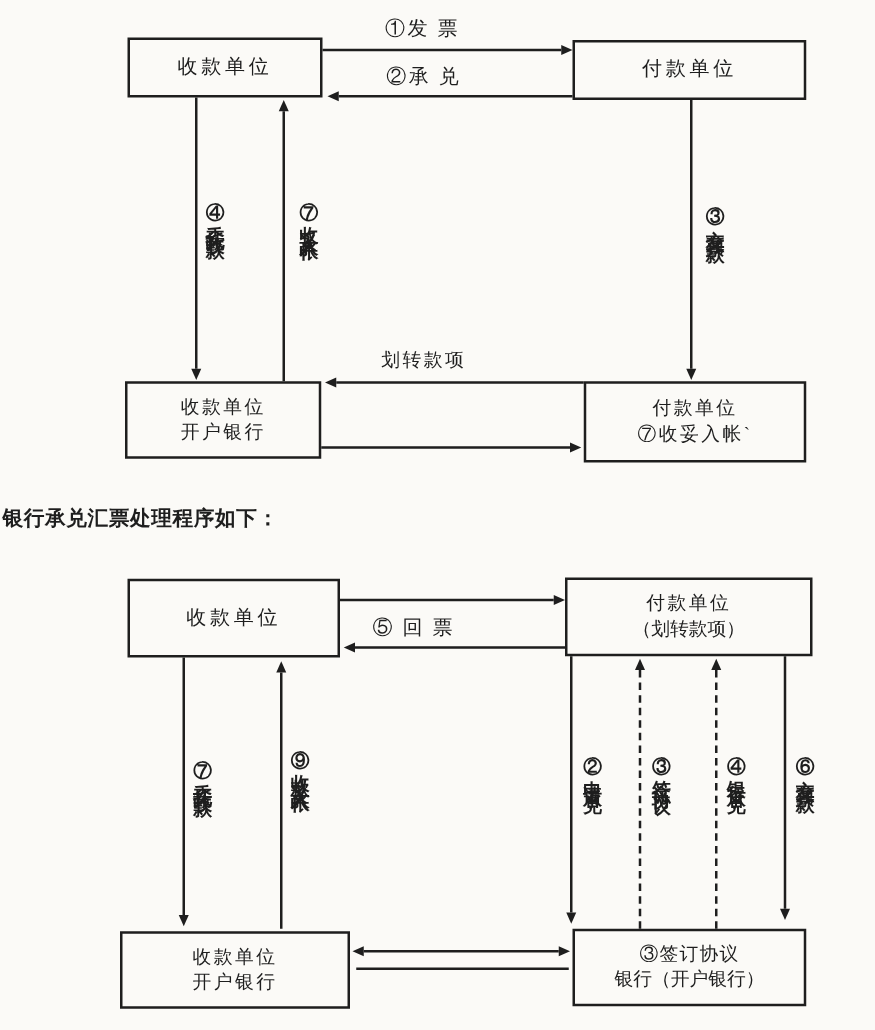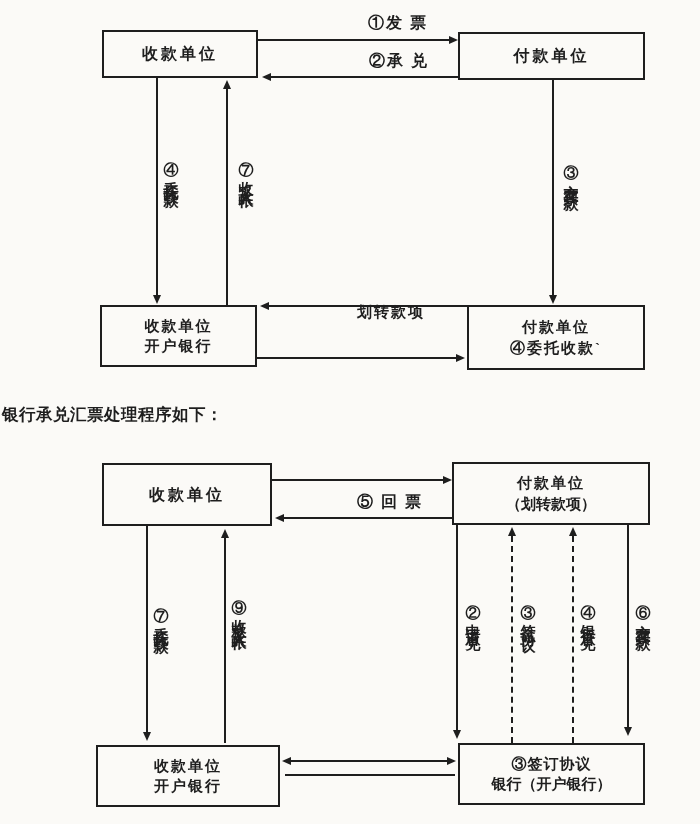--- a/index.html
+++ b/index.html
@@ -5,34 +5,34 @@
   :root { --ink:#1e1e1e; --paper:#fbfaf7; }
   html,body { margin:0; padding:0; background:#fbfaf7; }
   .page {
     position:relative; width:700px; height:824px; overflow:hidden;
     background:var(--paper); color:var(--ink);
     font-family:"Liberation Serif","DejaVu Serif",serif;
   }
   .box {
     position:absolute; border:2px solid var(--ink);
     display:flex; flex-direction:column; align-items:center; justify-content:center;
-    text-align:center; font-weight:700; box-sizing:border-box;
+    text-align:center; font-weight:400; box-sizing:border-box;
   }
   .box .bl { font-size:16px; letter-spacing:3px; line-height:1.35; white-space:nowrap; }
   .box .bl.small { font-size:15px; letter-spacing:2px; }
   .lineh { position:absolute; height:0; border-top:2px solid var(--ink); }
   .linev { position:absolute; width:0; border-left:2px solid var(--ink); }
   .linev.dashed { border-left-style:dashed; }
   .ah { position:absolute; width:0; height:0; }
   .ah.r { border-top:4px solid transparent; border-bottom:4px solid transparent; border-left:9px solid var(--ink); }
   .ah.l { border-top:4px solid transparent; border-bottom:4px solid transparent; border-right:9px solid var(--ink); }
   .ah.d { border-left:4px solid transparent; border-right:4px solid transparent; border-top:9px solid var(--ink); }
   .ah.u { border-left:4px solid transparent; border-right:4px solid transparent; border-bottom:9px solid var(--ink); }
   .hlabel {
-    position:absolute; text-align:right; font-size:16px; font-weight:700;
+    position:absolute; text-align:left; font-size:16px; font-weight:400;
     letter-spacing:2px; white-space:nowrap;
   }
   .hlabel.masked { background:var(--paper); padding:0 3px; }
   .vlabel {
     position:absolute; writing-mode:vertical-rl; text-orientation:upright;
     font-size:15px; font-weight:600; letter-spacing:4px; line-height:1; white-space:nowrap;
   }
   .heading {
     position:absolute; font-size:16.5px; font-weight:600; letter-spacing:0.5px; white-space:nowrap;
   }
@@ -63,35 +63,35 @@
   <div class="vlabel" style="left:163px; top:150px;">④委托收款</div>
 
   <div class="ah u" style="left:223px; top:80px;"></div>
   <div class="linev" style="left:226px; top:89px; height:216px;"></div>
   <div class="vlabel" style="left:238px; top:150px;">⑦收妥入帐</div>
 
   <div class="linev" style="left:552px; top:80px; height:215px;"></div>
   <div class="ah d" style="left:549px; top:295px;"></div>
   <div class="vlabel" style="left:563px; top:153px;">③交存票款</div>
 
-  <div class="hlabel" style="left:305px; top:279px; width:120px; font-size:15px;margin-top:24px;">划转款项</div>
+  <div class="hlabel" style="left:305px; top:279px; width:120px; font-size:15px;">划转款项</div>
   <div class="ah l" style="left:260px; top:302px;"></div>
   <div class="lineh" style="left:269px; top:305px; width:198px;"></div>
 
   <div class="lineh" style="left:257px; top:357px; width:199px;"></div>
   <div class="ah r" style="left:456px; top:354px;"></div>
 
   <div class="box" style="left:100px; top:305px; width:157px; height:62px;">
     <span class="bl small">收款单位</span>
     <span class="bl small">开户银行</span>
   </div>
 
   <div class="box" style="left:467px; top:305px; width:178px; height:65px;">
     <span class="bl small">付款单位</span>
-    <span class="bl small">④委托收款`</span>
+    <span class="bl small">⑦收妥入帐`</span>
   </div>
 
   <div class="heading" style="left:2px; top:404px;">银行承兑汇票处理程序如下：</div>
 
   <div class="box" style="left:102px; top:463px; width:170px; height:63px;">
     <span class="bl">收款单位</span>
   </div>
 
   <div class="box" style="left:452px; top:462px; width:198px; height:63px;">
     <span class="bl small">付款单位</span>

